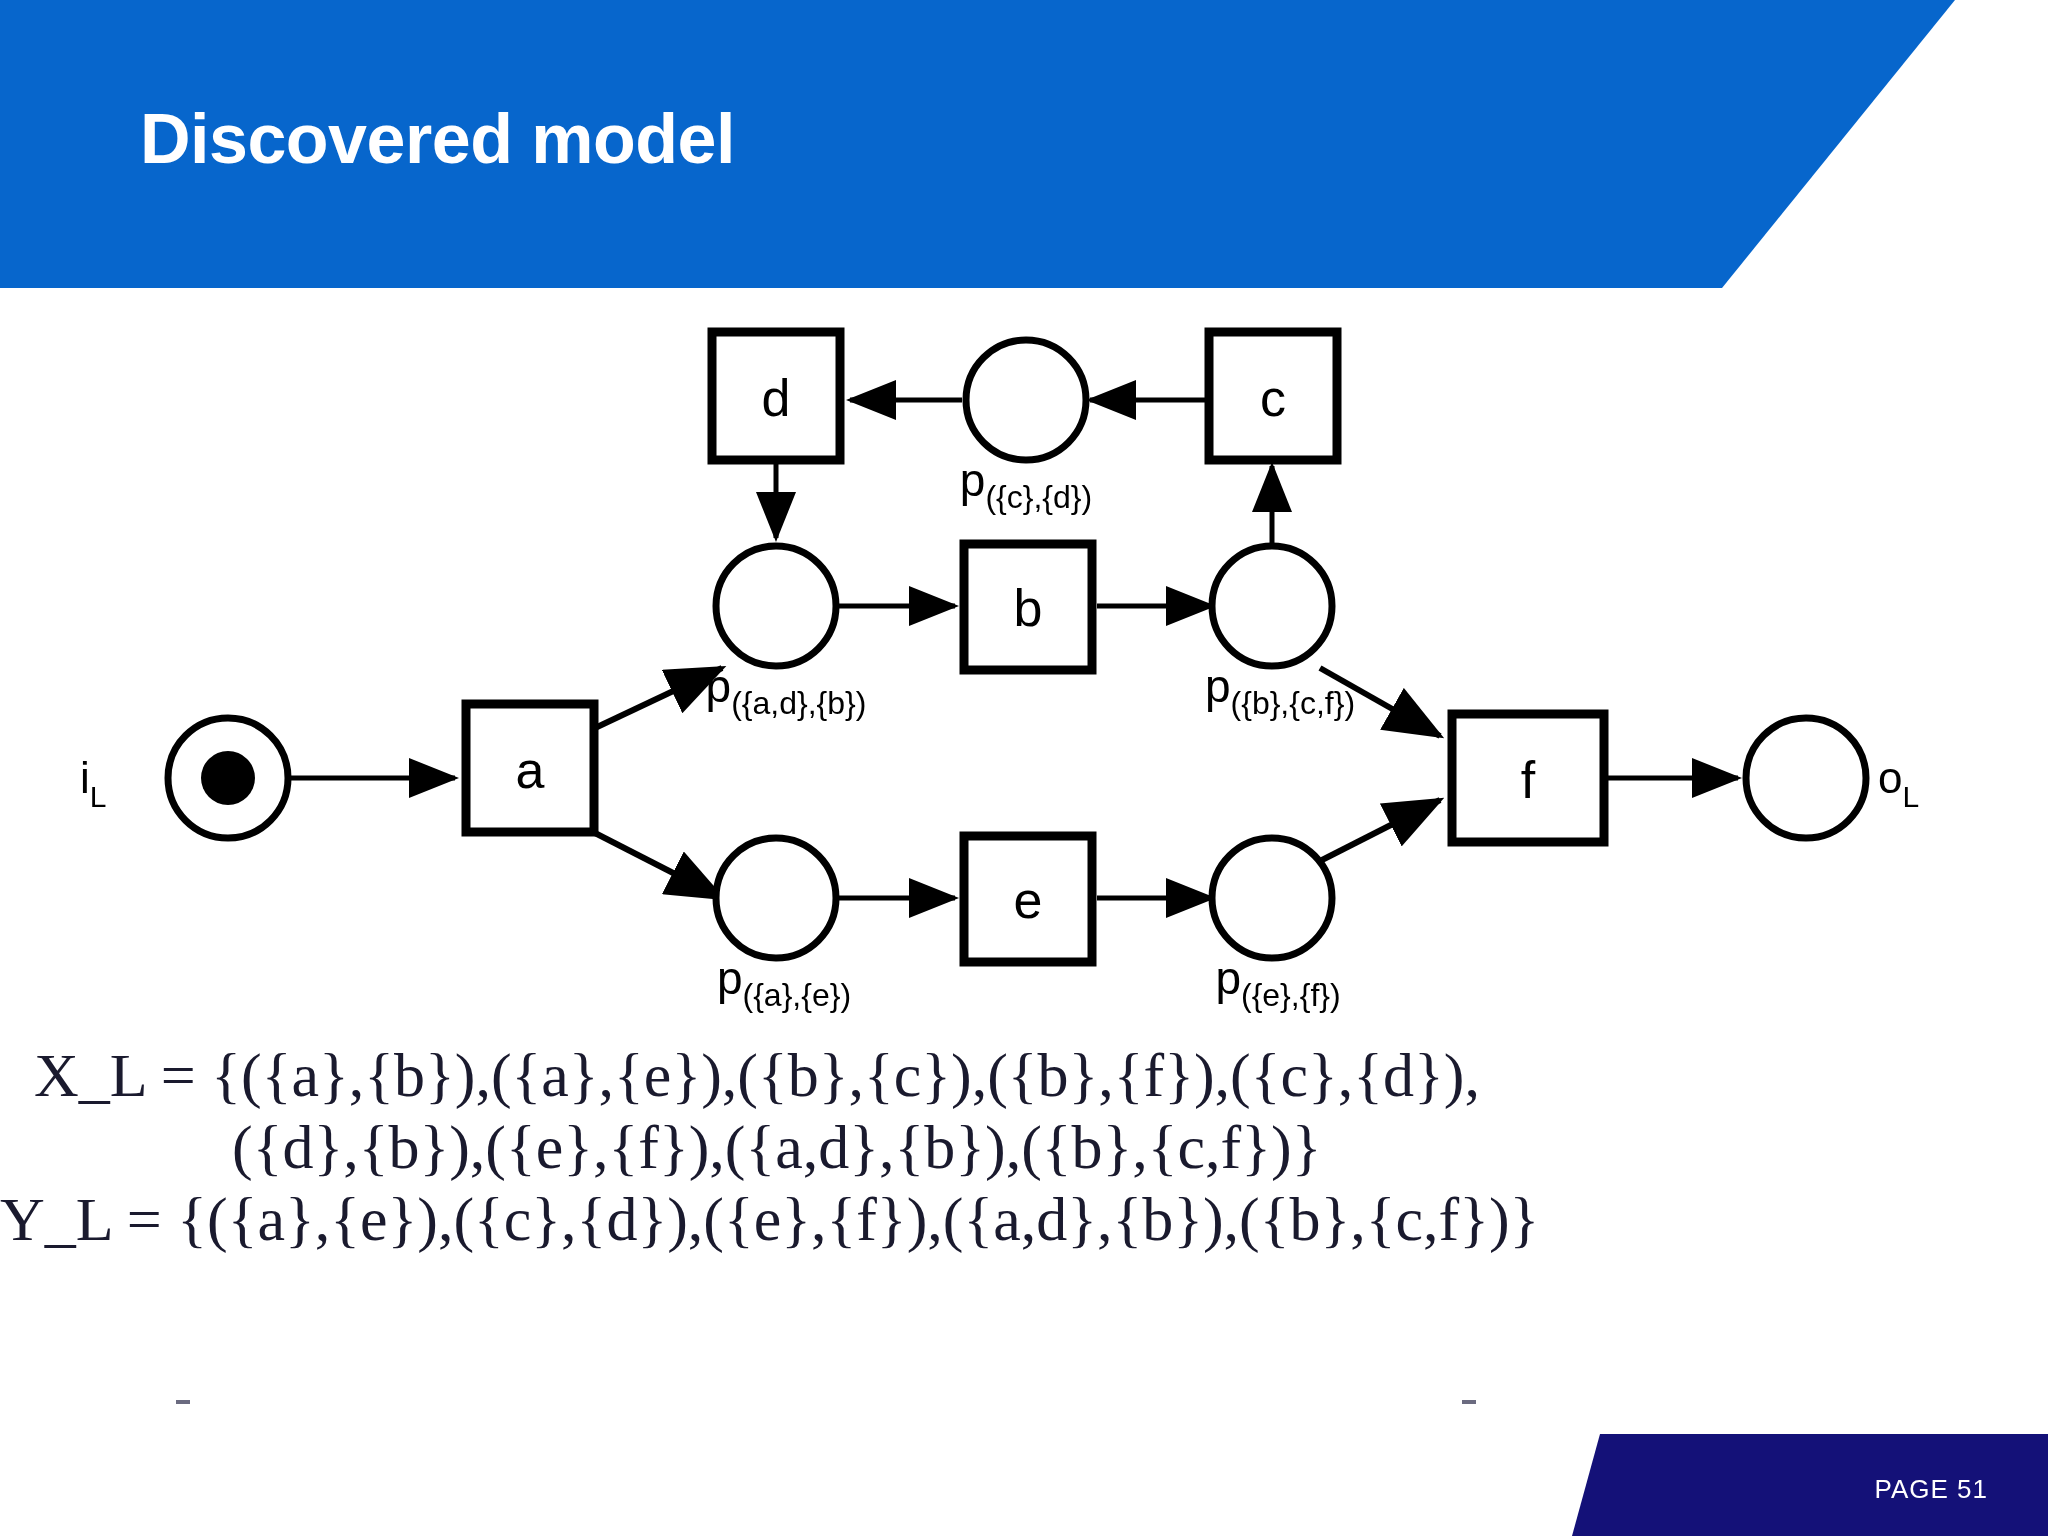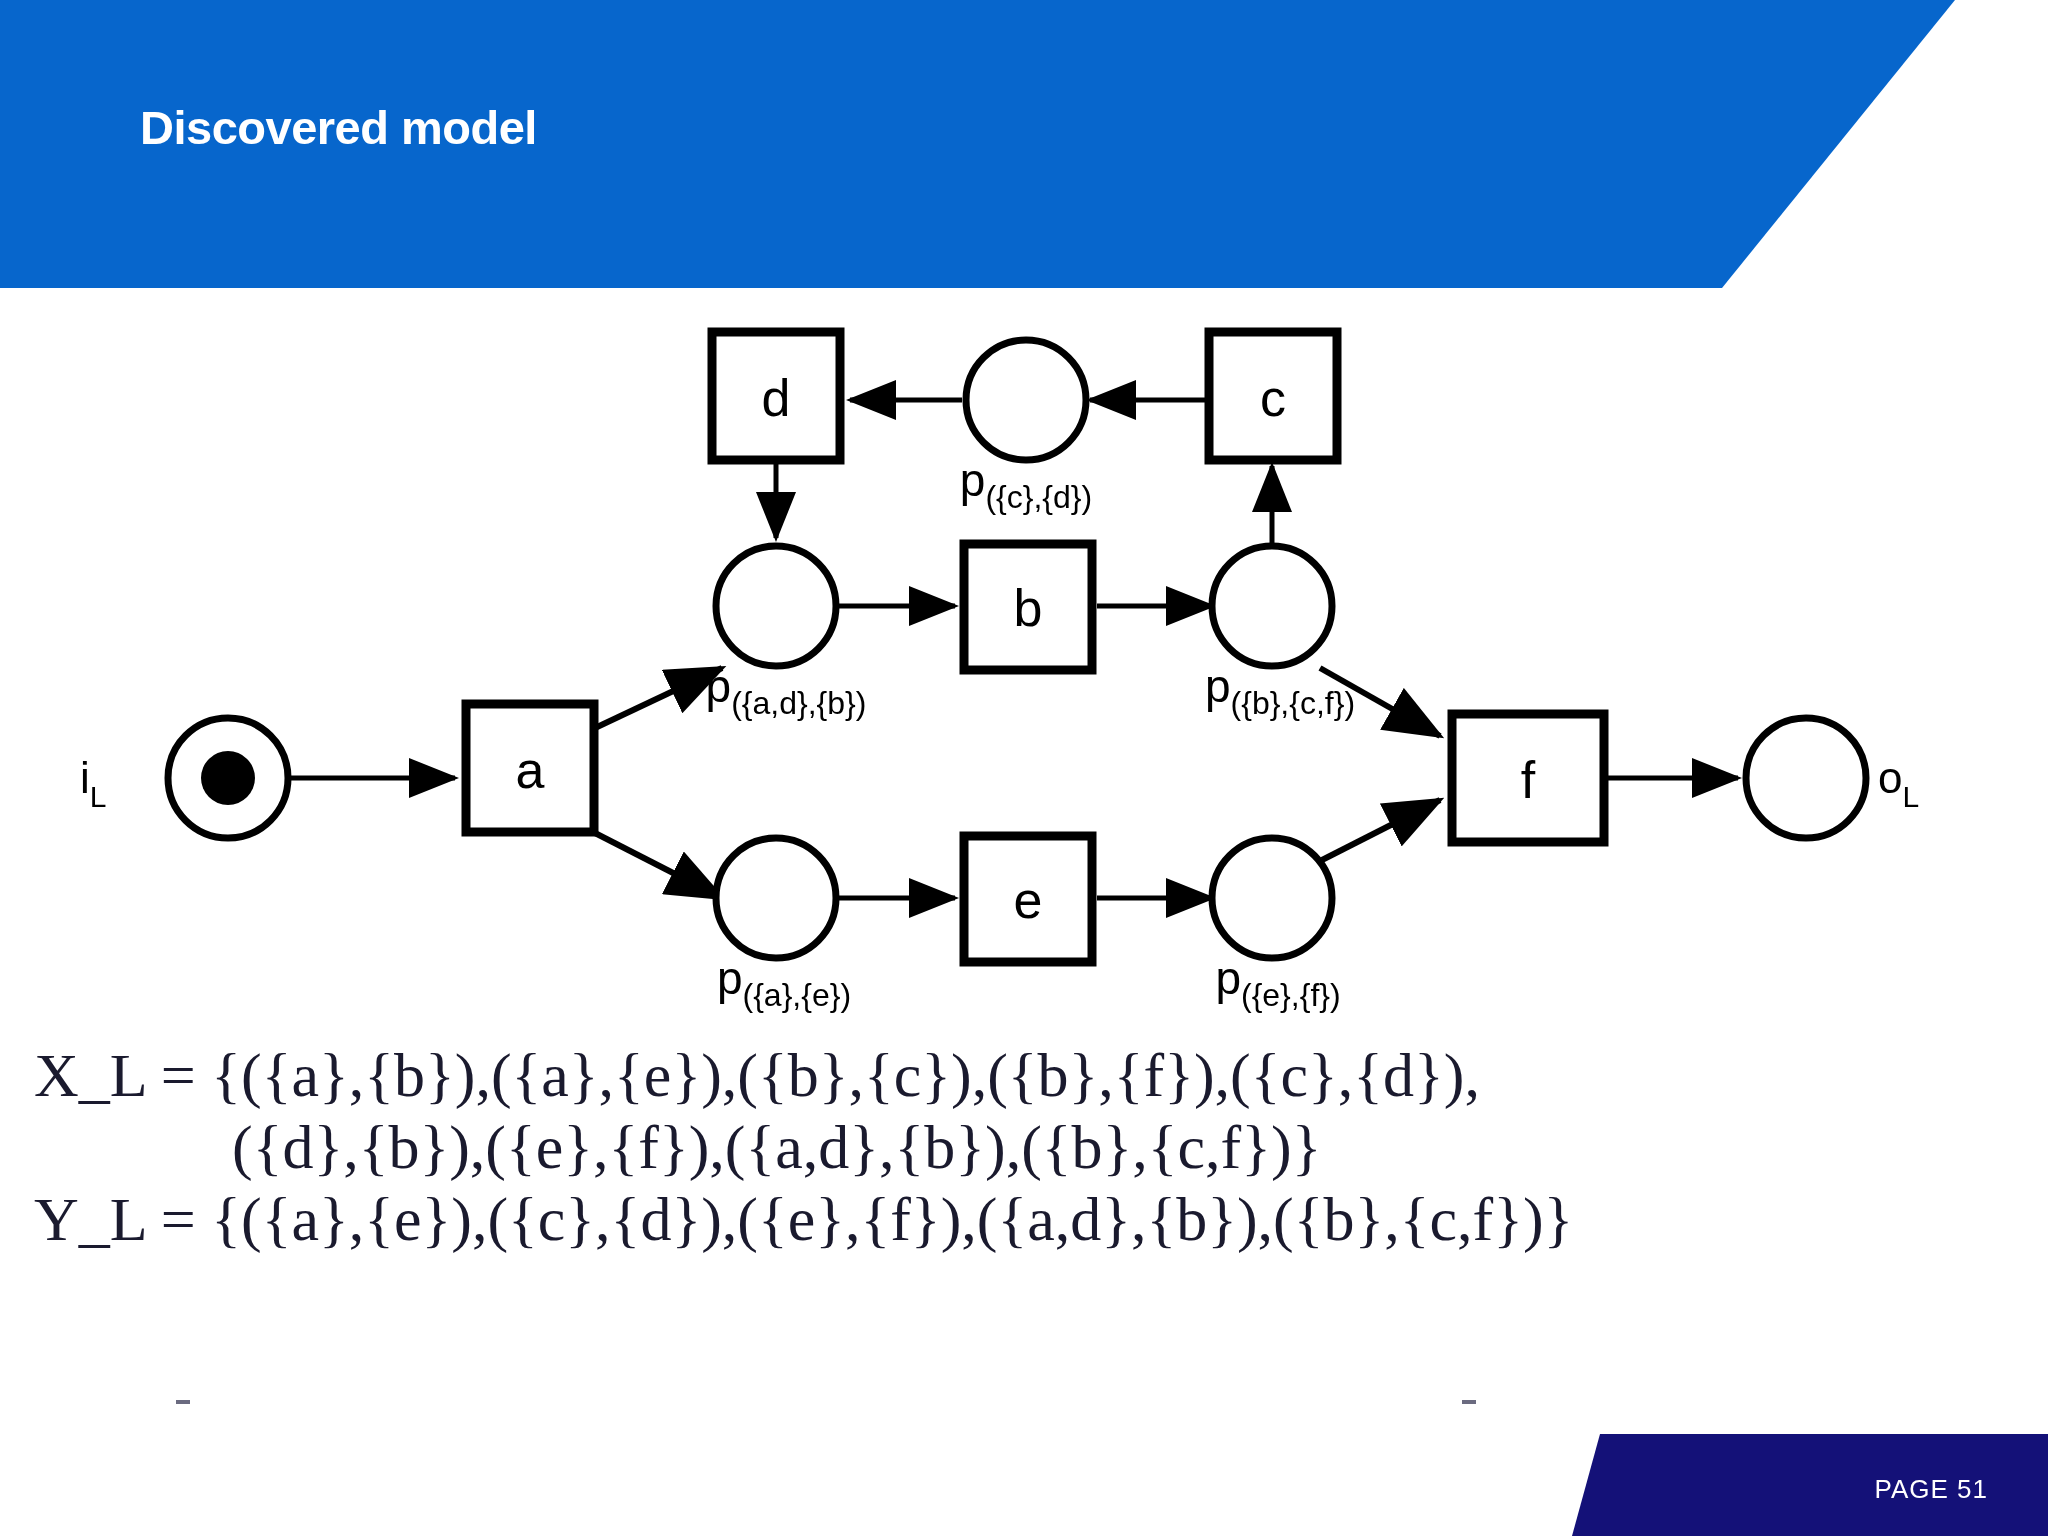--- a/index.html
+++ b/index.html
@@ -14,21 +14,21 @@
 
   
   .header-band{
     position:absolute;left:0;top:0;width:1960px;height:288px;
     background:#0766cc;
     clip-path:polygon(0 0, 1955px 0, 1722px 288px, 0 288px);
   }
   .slide-title{
     position:absolute;left:140px;top:104px;
     color:#ffffff;
-    font-size:47px;font-weight:bold;
+    font-size:70px;font-weight:bold;
     letter-spacing:-0.5px;
     line-height:1;
     white-space:nowrap;
   }
 
   
   .diagram{position:absolute;left:0;top:288px;width:2048px;height:760px;}
   .diagram svg{display:block;width:2048px;height:760px;}
 
   .pn-box{fill:#ffffff;stroke:#000000;stroke-width:9;}
@@ -57,21 +57,21 @@
   .math{
     position:absolute;left:0;top:1040px;width:1664px;
     font-family:"Liberation Serif", serif;
     font-size:62px;
     color:#1a1a2e;
     line-height:1.16;
   }
   .math-line{white-space:nowrap;}
   .math-line.l1{padding-left:34px;}
   .math-line.l2{padding-left:232px;}
-  .math-line.l3{padding-left:34px;}
+  .math-line.l3{}
 
   
   .footer-band{
     position:absolute;left:1560px;top:1434px;width:488px;height:102px;
     background:#141178;
     clip-path:polygon(40px 0, 488px 0, 488px 102px, 12px 102px);
   }
   .page-number{
     position:absolute;right:60px;top:1474px;
     color:#ffffff;font-size:26px;letter-spacing:1px;

